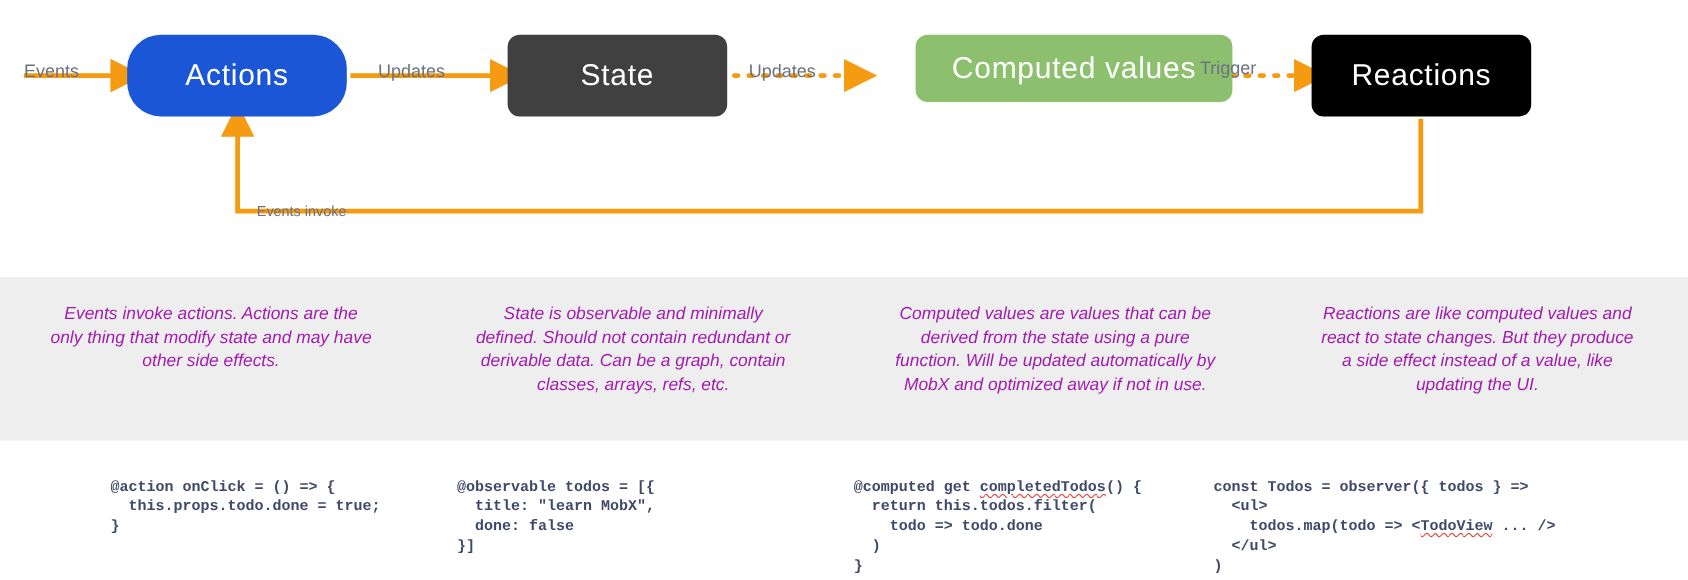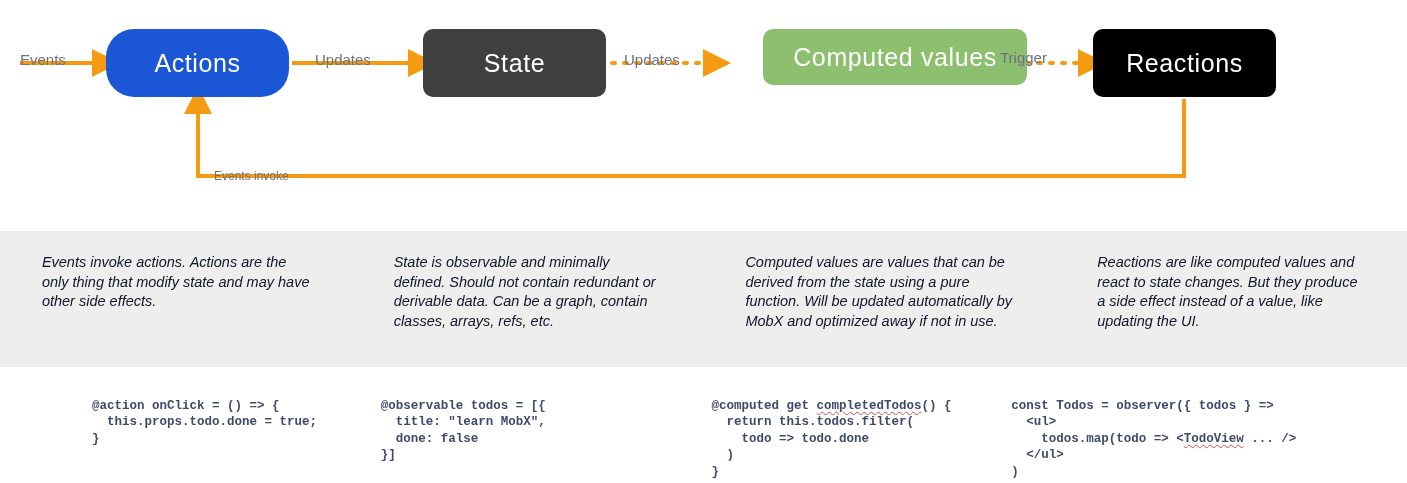--- a/index.html
+++ b/index.html
@@ -75,25 +75,25 @@
     display: flex;
   }
   .desc-col {
     flex: 0 0 25%;
     box-sizing: border-box;
     padding: 22px 26px 0 26px;
     display: flex;
     justify-content: center;
   }
   .desc-text {
-    color: #0f172a;
+    color: #a21caf;
     font-size: 14.5px;
     line-height: 19.5px;
     font-style: italic;
-    text-align: left;
+    text-align: center;
     font-family: "Liberation Sans", sans-serif;
     max-width: 268px;
   }
 
   
   #code-row {
     position: absolute;
     left: 0;
     top: 385px;
     width: 1287px;

